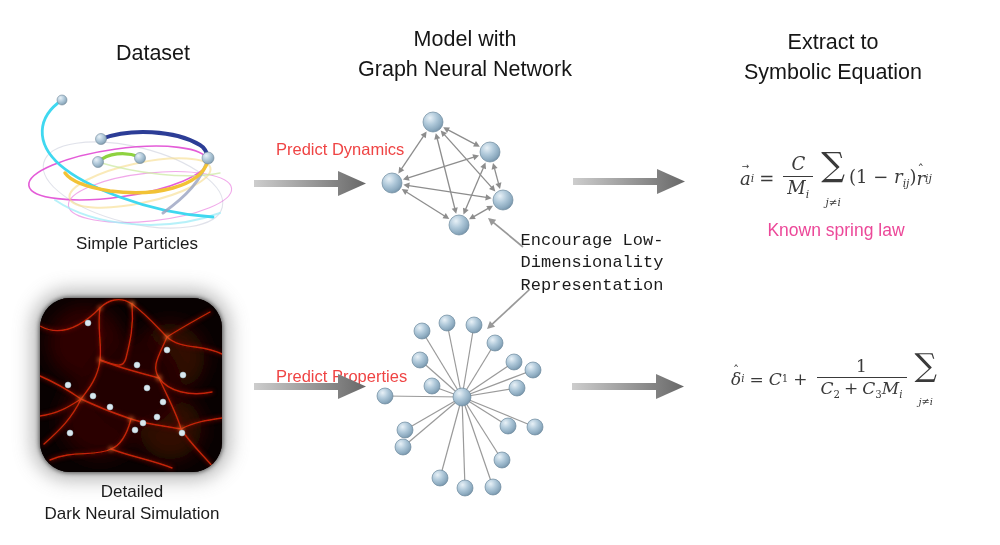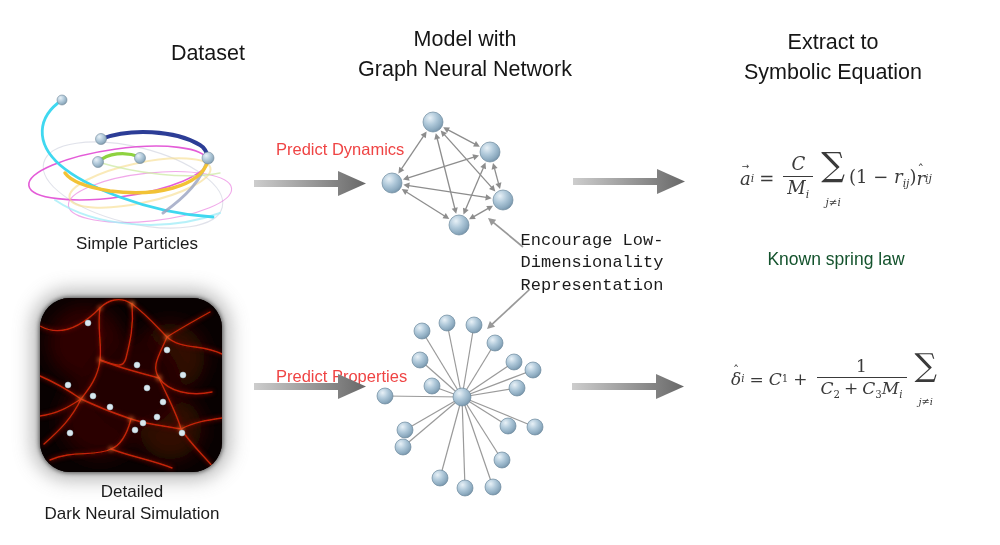--- a/index.html
+++ b/index.html
@@ -2,21 +2,21 @@
 <html><head>
 <meta charset="utf-8">
 <style>
   html,body{margin:0;padding:0;}
   body{width:1000px;height:545px;background:#ffffff;font-family:"Liberation Sans",sans-serif;color:#1e1e1e;overflow:hidden;}
   .canvas{position:relative;width:1000px;height:545px;background:#ffffff;}
   .abs{position:absolute;}
   .hdr{font-size:21.5px;line-height:1.4;text-align:center;color:#161616;}
   .lbl{font-size:17px;line-height:1.32;text-align:center;color:#1b1b1b;}
   .plabel{font-size:16.5px;color:#ef4444;margin-left:24px;}
-  .cap{font-size:17.5px;line-height:1.3;text-align:center;color:#14532d;margin-top:29px;}
+  .cap{font-size:17.5px;line-height:1.3;text-align:center;color:#ec4899;}
   
   .eq{position:absolute;display:flex;align-items:center;justify-content:center;
       font-family:"DejaVu Serif","DejaVu Sans",serif;color:#3a3a3a;}
   .eq i{font-style:italic;font-family:inherit;}
   .eq .mo{margin:0 5px;}
   .eq .mop{margin:0 4px;}
   .eq .sub{font-size:0.60em;font-style:italic;vertical-align:-0.38em;letter-spacing:0;}
   .eq .subn{font-size:0.60em;font-style:normal;vertical-align:-0.38em;}
   .eq .sup{font-size:0.62em;vertical-align:0.55em;margin-left:1px;}
   .eq .sup .subn2{font-size:0.75em;font-style:normal;vertical-align:-0.3em;}
@@ -31,21 +31,21 @@
   .ov .acc.vec{top:-0.72em;font-size:0.5em;font-family:"DejaVu Sans",sans-serif;}
   .dm-box{position:absolute;border-radius:30px;background:#090101;overflow:hidden;
           box-shadow:0 0 4px 1px rgba(35,35,35,.7), 0 0 18px 9px rgba(110,110,110,.45);}
   svg{display:block;}
 </style>
 </head>
 <body>
 
 <div class="canvas">
 
-  <div class="abs hdr" style="left:45px;top:38px;width:200px;text-align:right;">
+  <div class="abs hdr" style="left:53px;top:38px;width:200px;">
     <span>Dataset</span>
   </div>
   <div class="abs hdr" style="left:335px;top:24px;width:260px;">
     <div>Model with</div>
     <div>Graph Neural Network</div>
   </div>
   <div class="abs hdr" style="left:703px;top:27px;width:260px;">
     <div>Extract to</div>
     <div>Symbolic Equation</div>
   </div>

